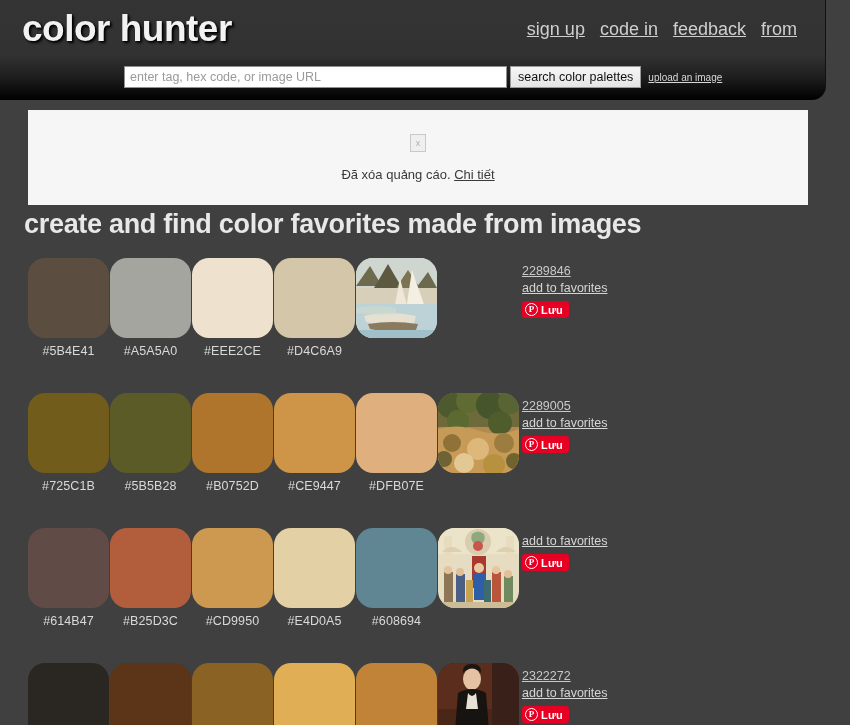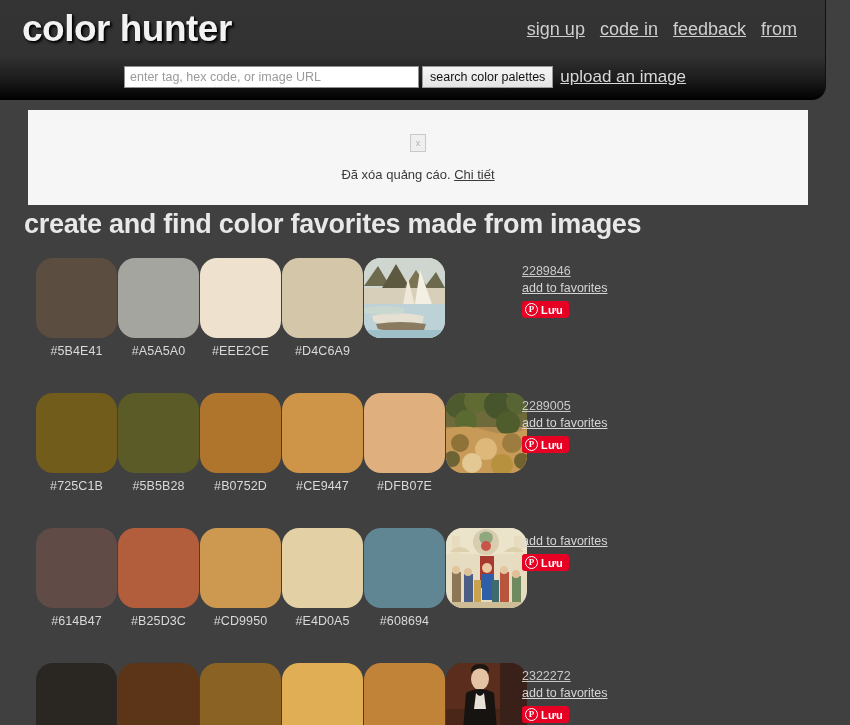--- a/index.html
+++ b/index.html
@@ -50,21 +50,21 @@
     white-space: nowrap;
   }
   #searchbar {
     position: absolute;
     left: 124px; top: 66px;
     display: flex;
     align-items: stretch;
     gap: 0;
   }
   #search-input {
-    width: 295px; height: 22px;
+    width: 383px; height: 22px;
     border: 1px solid #8f8f8f;
     background: #fff;
     font-size: 12.5px;
     color: #222;
     padding: 1px 5px;
     outline: none;
     font-family: "Liberation Sans", sans-serif;
   }
   #search-input::placeholder { color: #9a9a9a; }
   #search-button {
@@ -75,21 +75,21 @@
     background: linear-gradient(to bottom,#f6f6f6,#e4e4e4);
     font-size: 12.5px;
     color: #111;
     cursor: pointer;
     white-space: nowrap;
     font-family: "Liberation Sans", sans-serif;
   }
   #upload-link {
     align-self: center;
     margin-left: 7px;
-    font-size: 17px;
+    font-size: 10px;
     color: #d8d8d8;
     text-decoration: underline;
     white-space: nowrap;
   }
 
   
   #ad-box {
     position: absolute;
     left: 28px; top: 110px;
     width: 780px; height: 95px;
@@ -134,21 +134,20 @@
     position: absolute;
     left: 28px;
     width: 800px;
     height: 118px;
   }
   .swatches {
     position: absolute;
     left: 0; top: 0;
     display: flex;
     gap: 1px;
-    margin-left: 8px;
   }
   .swatch-cell {
     width: 81px;
   }
   .swatch-chip {
     width: 81px; height: 80px;
     border-radius: 17px;
   }
   .swatch-hex {
     margin-top: 6px;

